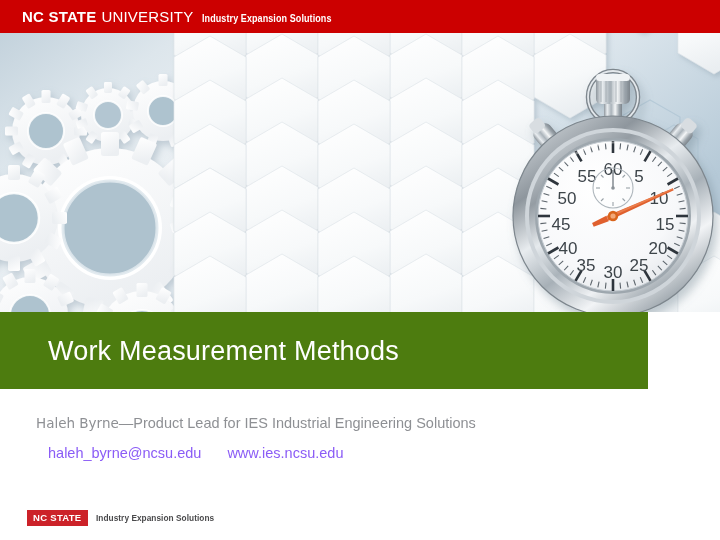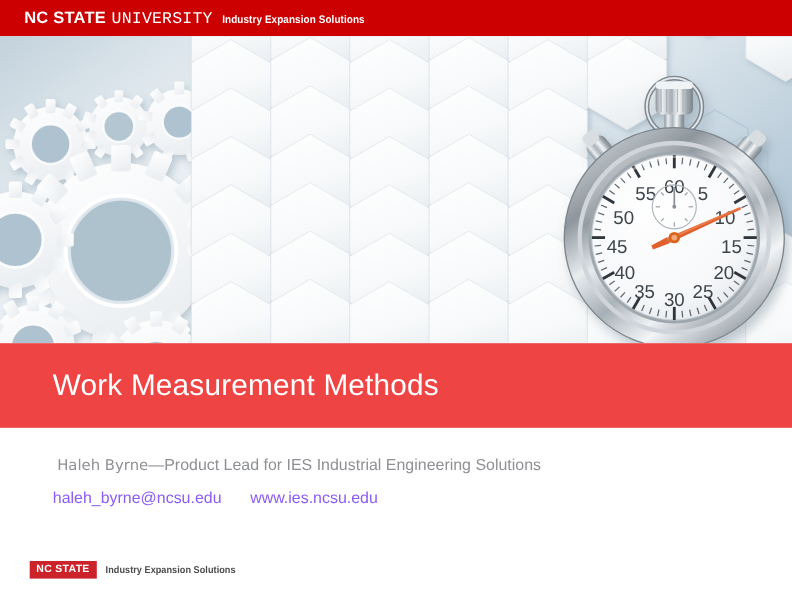--- a/index.html
+++ b/index.html
@@ -38,21 +38,21 @@
     font-size: 15px;
     letter-spacing: 0.2px;
     font-family: "Liberation Sans", sans-serif;
   }
   .hl-univ {
     color: #ffffff;
     font-weight: 400;
     font-size: 15px;
     letter-spacing: 0.2px;
     margin-left: 5px;
-    font-family: Liberation Mono, monospace;
+    font-family: Liberation Sans, sans-serif;
   }
   .hl-tag {
     color: #ffffff;
     font-size: 10px;
     font-weight: 600;
     margin-left: 9px;
     letter-spacing: 0.1px;
     transform: scaleX(0.9);
     transform-origin: left center;
     font-family: "Liberation Sans", sans-serif;
@@ -66,23 +66,24 @@
     height: 279px;
     overflow: hidden;
     background: linear-gradient(105deg,#c9d6de 0%, #dfe7ec 22%, #eef2f5 48%, #dde7ed 72%, #b9ccd8 100%);
   }
   .hero-svg { position:absolute; left:0; top:0; }
 
   
   .title-band {
     position: absolute;
     left: 0; top: 312px;
-    width: 720px;
+    width: 632px;
     height: 77px;
-    background: #ef4444;
+    background: #4d7c0f;
+    padding-left: 16px;
   }
   .title-band .title-text {
     position: absolute;
     left: 48px;
     top: 50%;
     transform: translateY(-50%);
     color: #ffffff;
     font-size: 27px;
     font-weight: 400;
     letter-spacing: 0.2px;
@@ -93,21 +94,21 @@
   
   .subtitle-area {
     position: absolute;
     left: 0; top: 389px;
     width: 720px;
     height: 151px;
     background: #ffffff;
   }
   .byline {
     position: absolute;
-    left: 52px;
+    left: 36px;
     top: 26px;
     font-size: 14.5px;
     color: #8e9094;
     white-space: nowrap;
     font-family: "Liberation Sans", sans-serif;
   }
   .byline .person {
     font-family: "DejaVu Sans", sans-serif;
     font-size: 13.5px;
     color: #8e9094;

